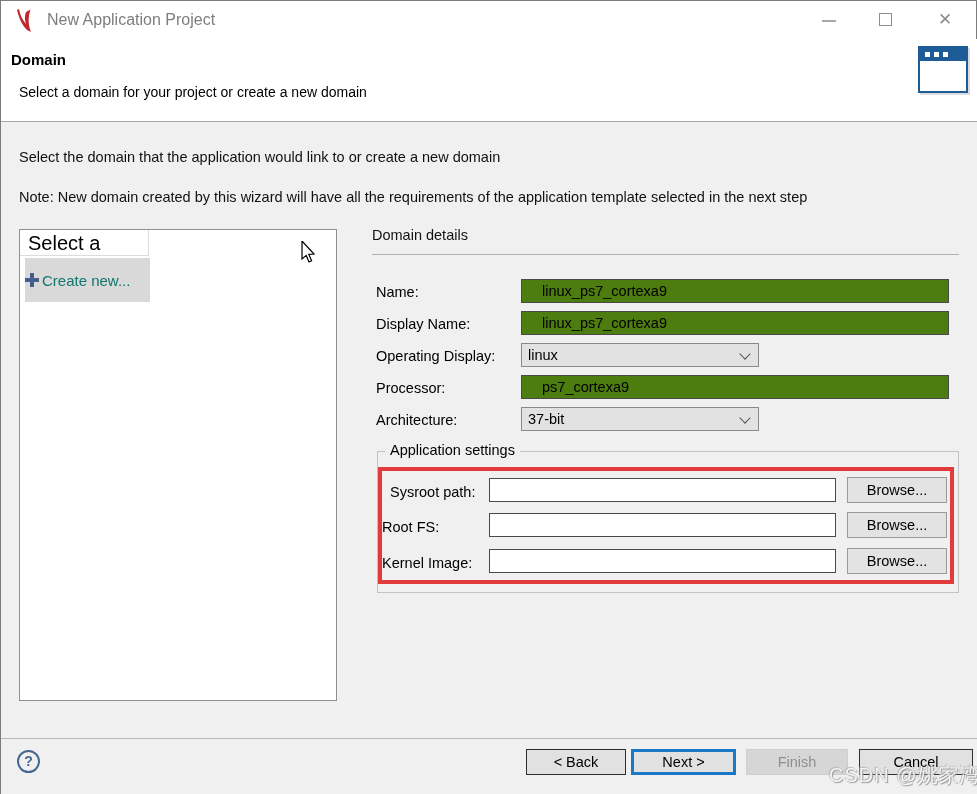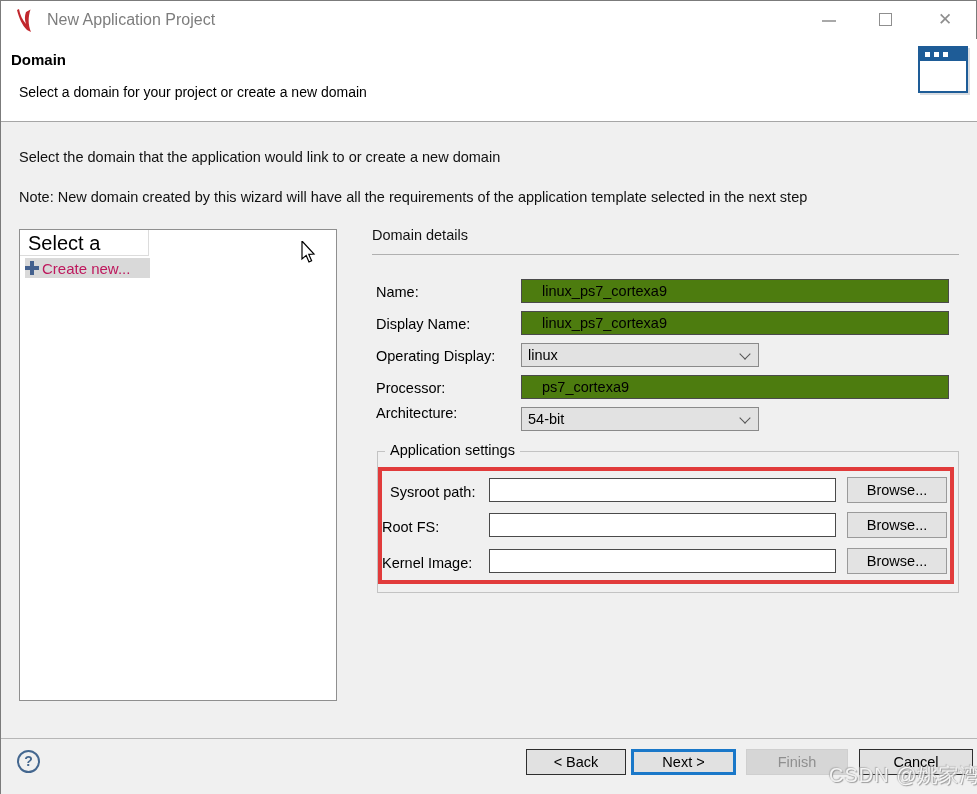--- a/index.html
+++ b/index.html
@@ -45,22 +45,22 @@
   .intro2 { position: absolute; left: 18px; top: 67px; font-size: 14.5px; }
 
   
   .domain-list { position: absolute; left: 18px; top: 107px; width: 318px; height: 472px; background: #fff; border: 1px solid #8f8f8f; }
   .domain-list-header {
     position: absolute; left: 0; top: 0; width: 129px; height: 26px;
     border-right: 1px solid #dcdcdc; border-bottom: 1px solid #dcdcdc;
     font-size: 20px; line-height: 26px; padding-left: 8px; color: #000; background:#fff;
   }
   .domain-item {
-    position: absolute; left: 5px; top: 28px; width: 125px; height: 20px;
-    background: #d9d9d9; display: flex; align-items: center; font-size: 15px; color:#be185d;
+    position: absolute; left: 5px; top: 28px; width: 125px; height: 44px;
+    background: #d9d9d9; display: flex; align-items: center; font-size: 15px; color:#0f766e;
   }
   .plus-icon { position: relative; width: 14px; height: 14px; margin-right: 3px; flex: 0 0 14px; }
   .plus-icon::before { content:""; position: absolute; left: 0; top: 5px; width: 14px; height: 4px; background: #44618e; }
   .plus-icon::after  { content:""; position: absolute; left: 5px; top: 0; width: 4px; height: 14px; background: #44618e; }
 
   .cursor { position: absolute; left: 300px; top: 119px; width: 16px; height: 24px; }
 
   
   .details-title { position: absolute; left: 371px; top: 105px; font-size: 14.5px; }
   .details-sep { position: absolute; left: 371px; top: 132px; width: 587px; height: 1px; background: #b0b0b0; }
@@ -189,23 +189,23 @@
 
     <div class="frm-label" style="top:226px;">Operating Display:</div>
     <div class="combo" style="top:221px;">
       <span>linux</span>
       <span class="chev"></span>
     </div>
 
     <div class="frm-label" style="top:258px;">Processor:</div>
     <input class="frm-input" style="top: 253px;" value="ps7_cortexa9">
 
-    <div class="frm-label" style="top:283px;">Architecture:</div>
+    <div class="frm-label" style="top:290px;">Architecture:</div>
     <div class="combo" style="top:285px;">
-      <span>54-bit</span>
+      <span>37-bit</span>
       <span class="chev"></span>
     </div>
 
     <div class="appset">
       <div class="appset-legend">Application settings</div>
 
       <div class="as-label" style="left:12px; top:32px;text-align:right;">Sysroot path:</div>
       <input class="as-input" style="top: 26px;" value="">
       <button class="browse-btn" style="top:25px;">Browse...</button>
 

